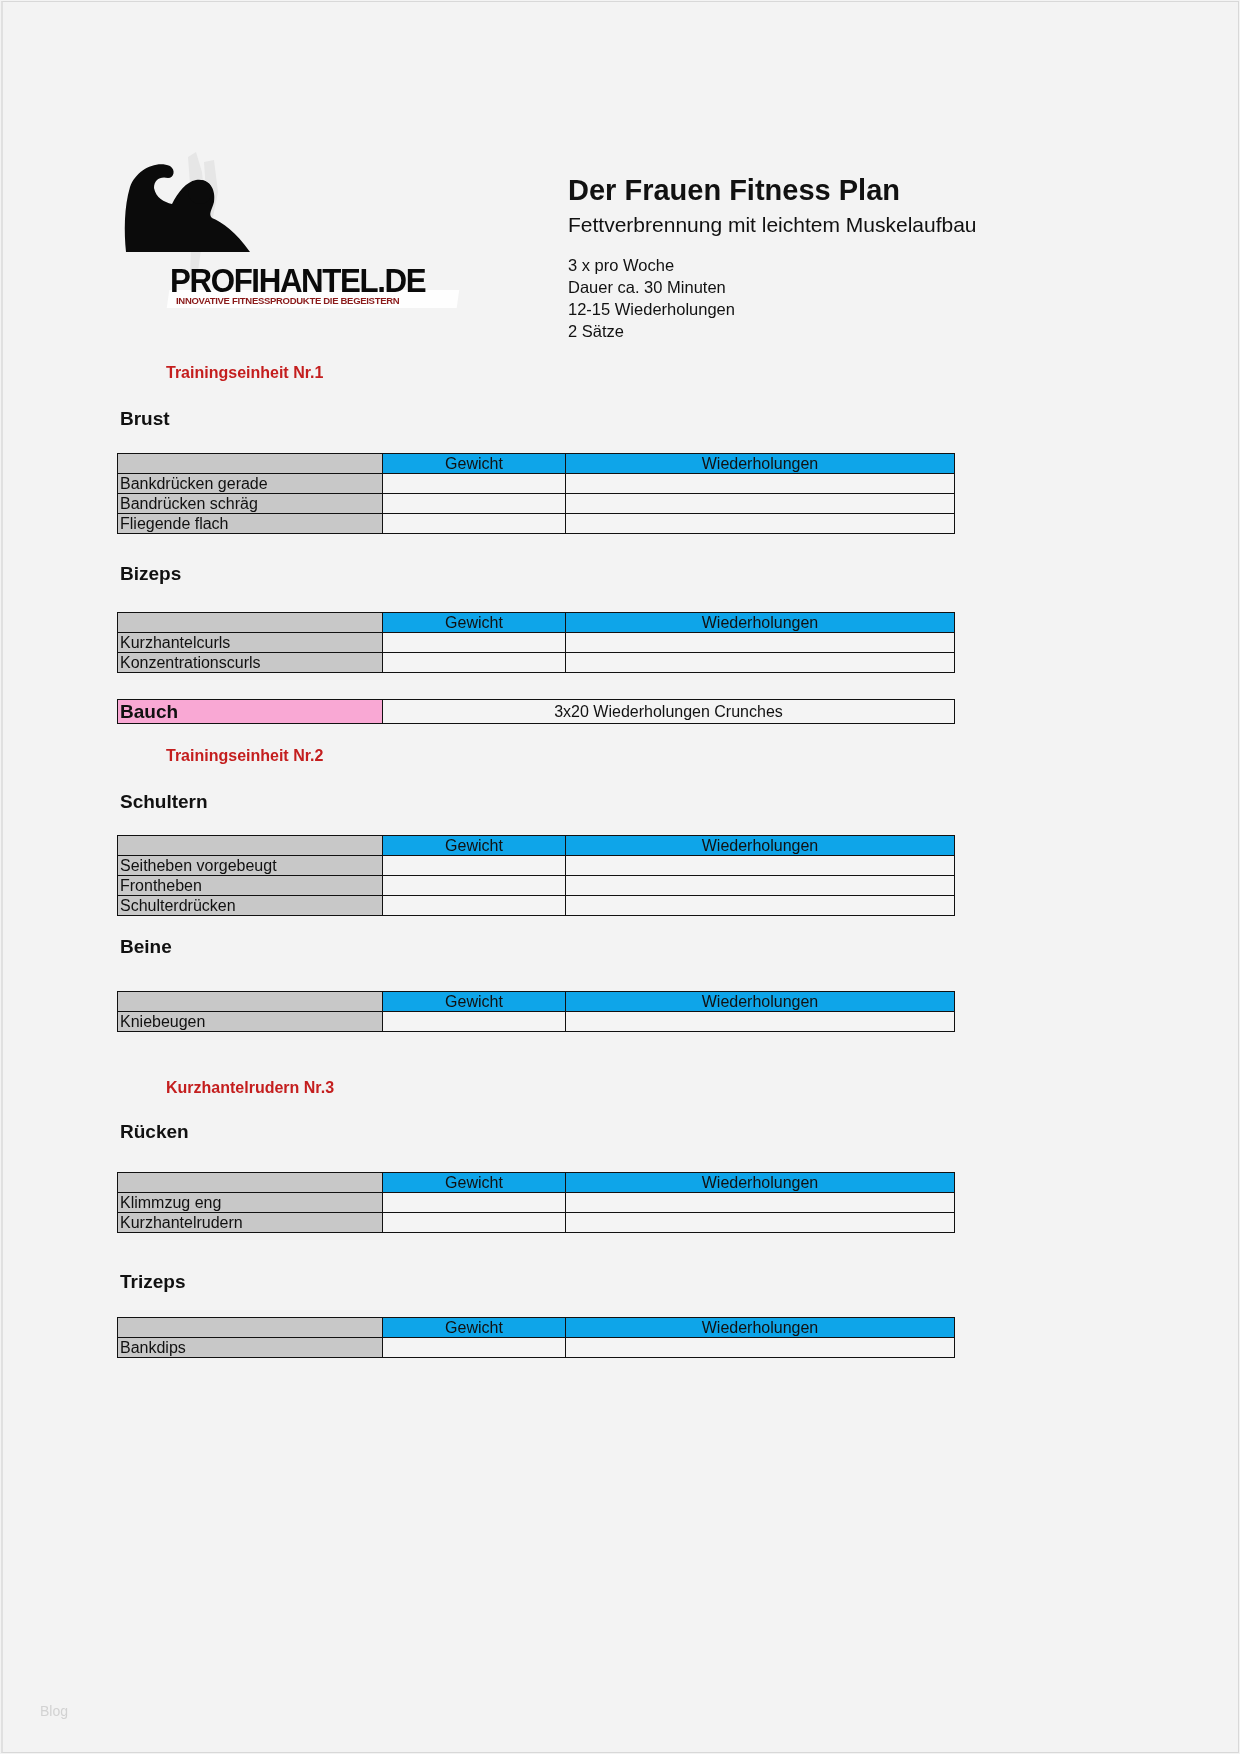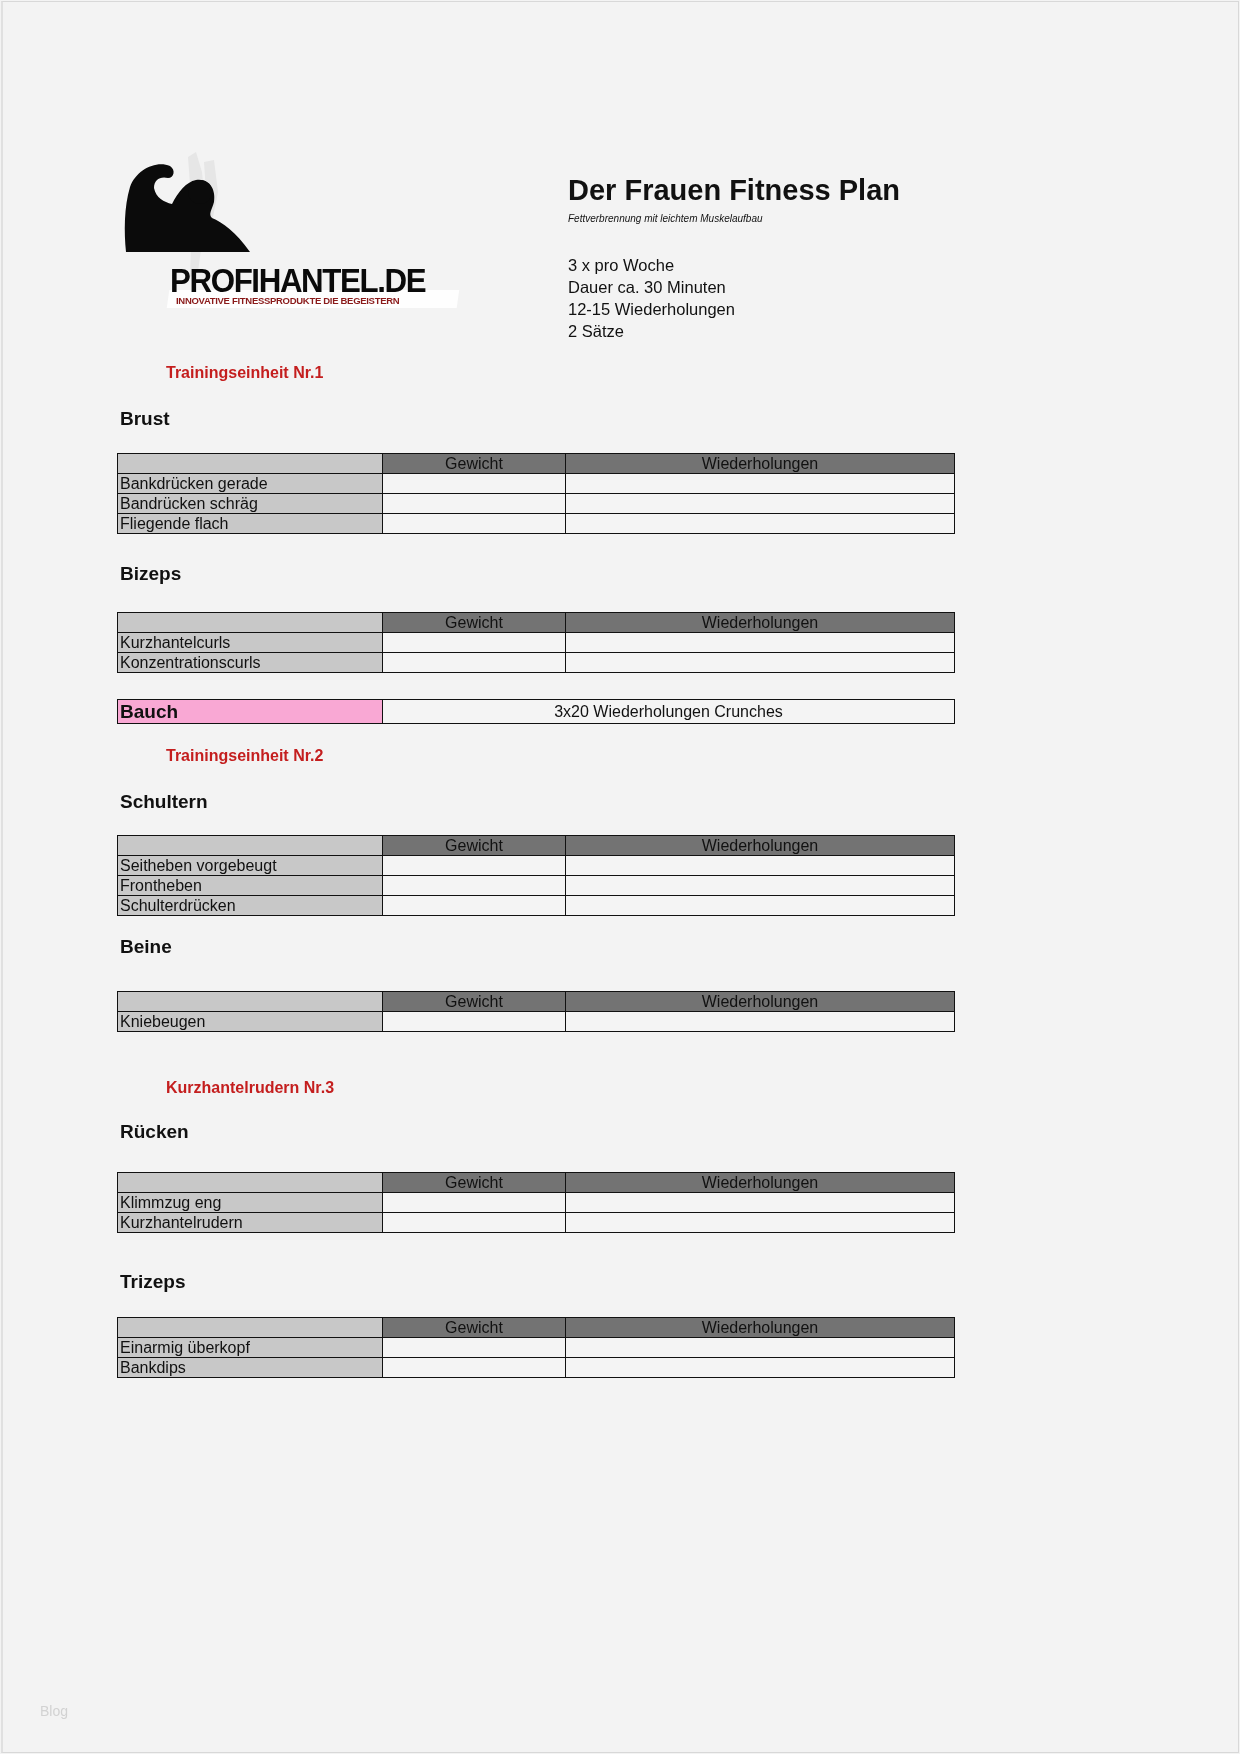--- a/index.html
+++ b/index.html
@@ -31,41 +31,41 @@
     font-weight: bold; font-size: 9.5px; letter-spacing: -0.3px; color: #8a1a1a;
     white-space: nowrap;
   }
   .logo-band {
     position: absolute; left: 50px; top: 138px; width: 290px; height: 18px;
     background: #ffffff; opacity: 0.85; transform: skewX(-8deg);
   }
 
   
   .title { left: 568px; top: 174px; font-size: 29px; font-weight: bold; white-space: nowrap; }
-  .subtitle { left: 568px; top: 213px; font-size: 10px; white-space: nowrap; font-style: italic; }
+  .subtitle { left: 568px; top: 213px; font-size: 21px; white-space: nowrap; }
   .info-line { left: 568px; font-size: 16.5px; white-space: nowrap; }
 
   .unit-label { left: 166px; font-size: 16px; font-weight: bold; color: #c41e1e; white-space: nowrap; }
   .section-title { left: 120px; font-size: 19px; font-weight: bold; white-space: nowrap; }
 
   
   table.ex {
     position: absolute; left: 117px; width: 837px;
     border-collapse: collapse; table-layout: fixed;
     font-size: 16px;
   }
   table.ex td {
     border: 1.5px solid #111; height: 19px; padding: 0 2px;
     line-height: 19px; white-space: nowrap; overflow: hidden;
   }
   table.ex col.c1 { width: 265px; }
   table.ex col.c2 { width: 183px; }
   table.ex col.c3 { width: 389px; }
   table.ex td.name { background: #c8c8c8; }
-  table.ex td.hdr { text-align: center; background: #737373; }
+  table.ex td.hdr { text-align: center; background: #0ea5e9; }
   table.ex td.cell { background: #f4f4f4; }
 
   table.bauch td { height: 23px; line-height: 23px; }
   table.bauch td.bname { background: #f9a8d4; font-weight: bold; font-size: 19px; }
   table.bauch td.bval { text-align: center; background: #f4f4f4; font-size: 16px; }
 
   .footer-mark { left: 40px; top: 1703px; font-size: 14px; color: #d2d2d2; }
 </style>
 </head>
 <body>
@@ -254,25 +254,20 @@
       <col class="c2">
       <col class="c3">
     </colgroup>
   <tbody>
       <tr>
     <td class="name"></td>
     <td class="hdr">Gewicht</td>
     <td class="hdr">Wiederholungen</td>
   </tr>
   <tr>
-    <td class="name">Einarmig überkopf</td>
-    <td class="cell"></td>
-    <td class="cell"></td>
-  </tr>
-  <tr>
     <td class="name">Bankdips</td>
     <td class="cell"></td>
     <td class="cell"></td>
   </tr>
 </tbody>
   </table>
 
 <div class="abs footer-mark">Blog</div>
 
 </body></html>

